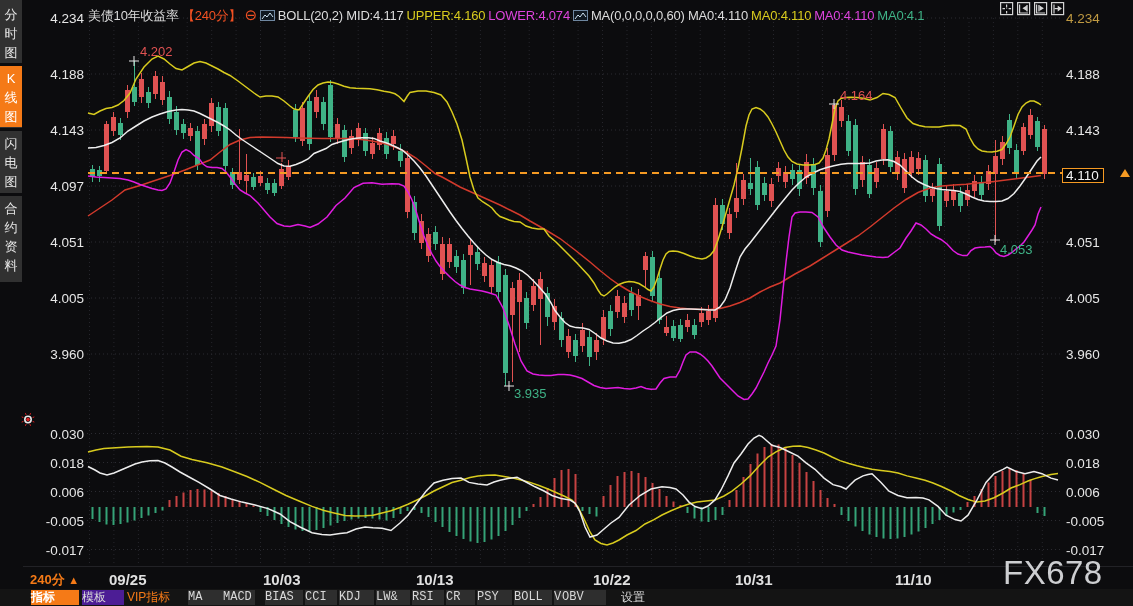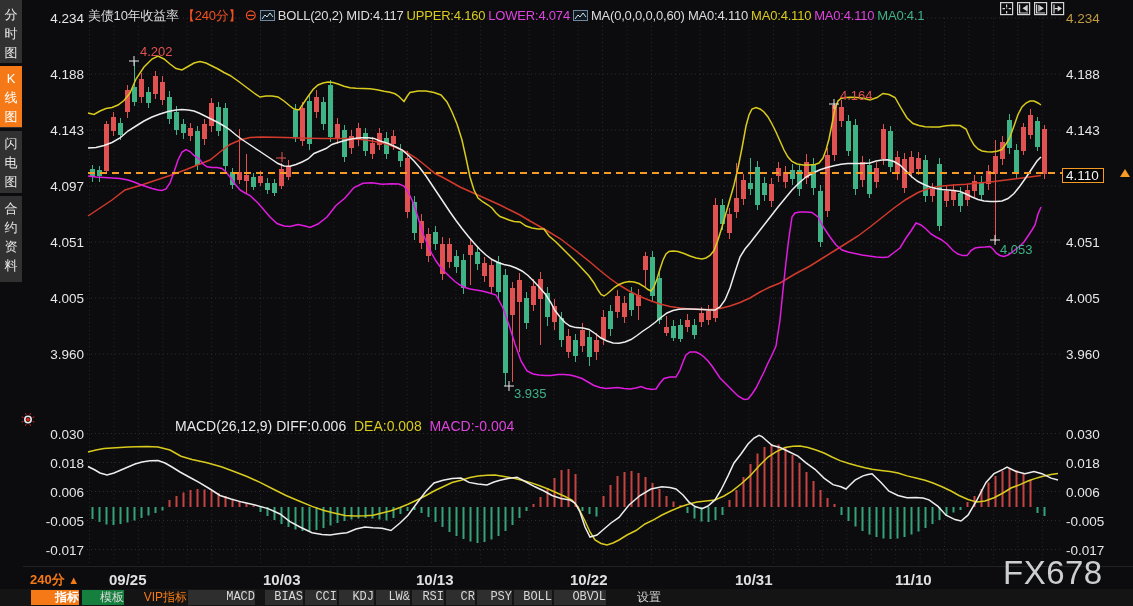--- a/index.html
+++ b/index.html
@@ -7,21 +7,21 @@
 #wrap{position:relative;width:1133px;height:606px}
 .abs{position:absolute}
 #sidebar{left:0;top:0;width:22px;height:282px;background:#313131}
 .tab{position:absolute;left:0;width:22px;color:#e8e8e8;font-size:13px;line-height:19px;
 text-align:center;padding-top:3px;letter-spacing:0}
 .tab.sel{background:#f57a17;color:#fff}
 #toplegend{left:88px;top:6px;height:16px;color:#dcdcdc;font-size:13px;white-space:nowrap;letter-spacing:-0.2px}
 #toplegend span{margin-right:3px}
 .o{color:#f25022}.y{color:#d8cb1e}.m{color:#dd44dd}.g{color:#3fb286}
 #botbar{left:0px;top:589px;width:1133px;height:17px;background:#141414;font-size:12px}
-.bx{position:absolute;top:590px;height:15px;background:#2e2e2e;color:#d8d8d8;text-align:right;
+.bx{position:absolute;top:590px;height:15px;background:#2e2e2e;color:#d8d8d8;text-align:left;
 font-family:"Liberation Mono",monospace;font-size:12px;line-height:15px}
 #fx{left:1003px;top:554px;color:#cdced1;font-size:33px;letter-spacing:0.5px;font-weight:400}
 #t240{left:30px;top:571px;color:#f57a17;font-size:13px;font-weight:bold}
 .date{position:absolute;top:571px;color:#e0e0e0;font-size:15px;font-weight:bold}
 #icons{position:absolute;left:1000px;top:2px}
 .chartico{display:inline-block;width:15px;height:11px;border:1px solid #6f87a0;position:relative;
 vertical-align:-1px;background:#101820;margin-right:4px}
 </style></head>
 <body>
 <div id="wrap">
@@ -586,32 +586,31 @@
           <path d="M1 7 L4 3 L6 5 L9 1 L12 5" stroke="#cfe3f2" fill="none" stroke-width="1"></path>
         </svg></span><span>MA(0,0,0,0,0,60)&nbsp;MA0:4.110</span><span class="y">MA0:4.110</span><span class="m">MA0:4.110</span><span class="g">MA0:4.1</span></div>
 <div class="abs" id="sidebar"></div>
 <div class="abs" style="left:0;top:63px;width:22px;height:3px;background:#0c0c0e"></div>
 <div class="abs" style="left:0;top:128px;width:22px;height:3px;background:#0c0c0e"></div>
 <div class="abs" style="left:0;top:193px;width:22px;height:3px;background:#0c0c0e"></div>
 <div class="tab" style="top:2px;height:62px">分<br>时<br>图</div>
 <div class="tab sel" style="top:66px;height:61px">K<br>线<br>图</div>
 <div class="tab" style="top:131px;height:61px">闪<br>电<br>图</div>
 <div class="tab" style="top:196px;height:84px">合<br>约<br>资<br>料</div>
-<div class="abs" style="left:175px;top:418px;color:#e8e8e8;font-size:14px">MACD(26,12,9)&nbsp;DIFF:0.006&nbsp;&nbsp;<span class="y">DEA:0.008</span>&nbsp;&nbsp;<span class="m">MACD:-0.004</span></div>
 <div class="abs" id="fx">FX678</div>
 <div class="abs" id="t240">240分 <span style="font-size:11px">▲</span></div>
 <div class="date" style="left:109px">09/25</div>
 <div class="date" style="left:263px">10/03</div>
 <div class="date" style="left:416px">10/13</div>
-<div class="date" style="left:570px">10/22</div>
+<div class="date" style="left:593px">10/22</div>
 <div class="date" style="left:735px">10/31</div>
 <div class="date" style="left:895px">11/10</div>
 <div class="abs" id="botbar"></div>
 <div class="bx" style="left:31px;width:48px;background:#f57a17;color:#fff;font-family:'Liberation Sans';font-weight:bold">指标</div>
-<div class="bx" style="left:82px;width:42px;background:#15803d;font-family:'Liberation Sans'">模板</div>
+<div class="bx" style="left:82px;width:42px;background:#4c1d95;font-family:'Liberation Sans'">模板</div>
 <div class="bx" style="left:127px;width:60px;background:#141414;color:#f57a17;font-family:'Liberation Sans'">VIP指标</div>
 <div class="bx" style="left:188px;width:53px">MA</div>
 <div class="bx" style="left:223px;width:32px">MACD</div>
 <div class="bx" style="left:265px;width:38px">BIAS</div>
 <div class="bx" style="left:305px;width:32px">CCI</div>
 <div class="bx" style="left:339px;width:35px">KDJ</div>
 <div class="bx" style="left:376px;width:34px">LW&amp;</div>
 <div class="bx" style="left:412px;width:32px">RSI</div>
 <div class="bx" style="left:446px;width:29px">CR</div>
 <div class="bx" style="left:477px;width:35px">PSY</div>

